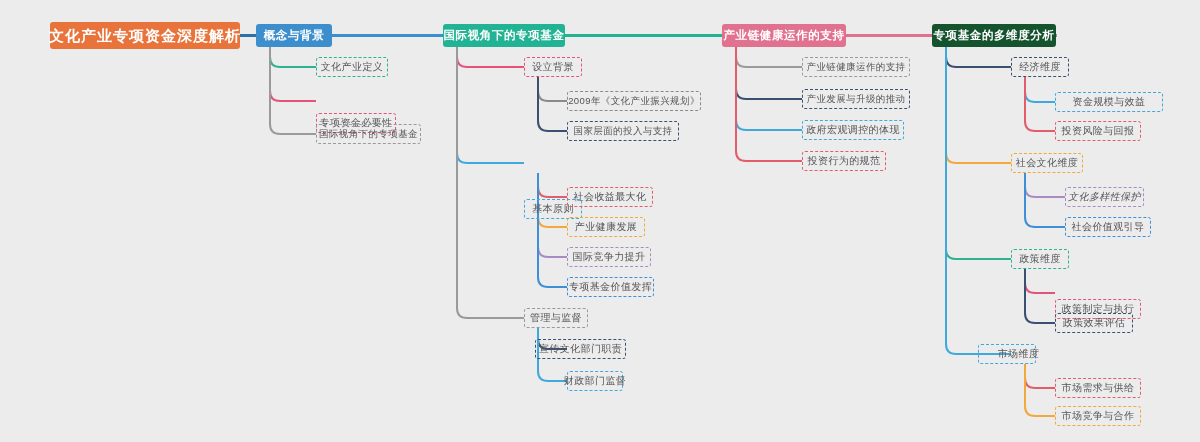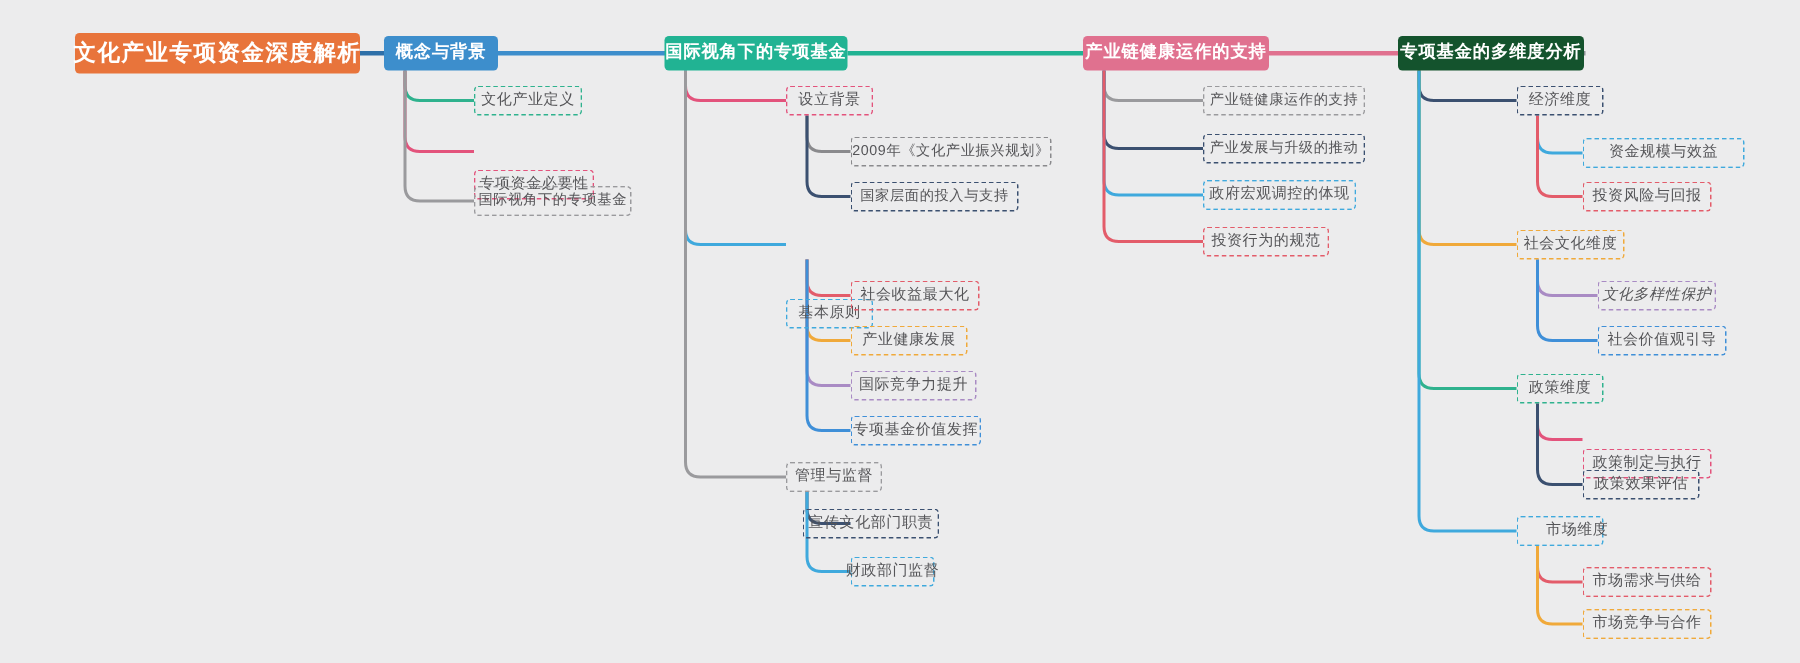--- a/index.html
+++ b/index.html
@@ -130,17 +130,17 @@
       <div class="node n-l1" style="left: 932px; top: 24px; width: 124px; height: 23px; background: #14532d;">专项基金的多维度分析</div>
       <div class="node n-dash" style="left: 1011px; top: 57px; width: 58px; height: 20px; border-color: rgb(59, 80, 112);">经济维度</div>
       <div class="node n-dash" style="left: 1055px; top: 92px; width: 108px; height: 20px; border-color: rgb(63, 169, 221);">资金规模与效益</div>
       <div class="node n-dash" style="left: 1055px; top: 121px; width: 86px; height: 20px; border-color: rgb(227, 92, 106);">投资风险与回报</div>
       <div class="node n-dash" style="left: 1011px; top: 153px; width: 72px; height: 20px; border-color: rgb(240, 169, 58);">社会文化维度</div>
       <div class="node n-dash" style="left: 1065px; top: 187px; width: 79px; height: 20px; border-color: rgb(169, 139, 196); font-style: italic;">文化多样性保护</div>
       <div class="node n-dash" style="left: 1065px; top: 217px; width: 86px; height: 20px; border-color: rgb(63, 143, 216);">社会价值观引导</div>
       <div class="node n-dash" style="left: 1011px; top: 249px; width: 58px; height: 20px; border-color: rgb(47, 178, 142);">政策维度</div>
       <div class="node n-dash" style="left: 1055px; top: 283px; width: 86px; height: 20px; border-color: rgb(227, 83, 124); margin-top: 16px;">政策制定与执行</div>
       <div class="node n-dash" style="left: 1055px; top: 313px; width: 78px; height: 20px; border-color: rgb(59, 80, 112);">政策效果评估</div>
-      <div class="node n-dash" style="left: 1011px; top: 344px; width: 58px; height: 20px; border-color: rgb(63, 169, 221); padding-left: 32px;">市场维度</div>
+      <div class="node n-dash" style="left: 978px; top: 344px; width: 58px; height: 20px; border-color: rgb(63, 169, 221); padding-left: 32px;">市场维度</div>
       <div class="node n-dash" style="left: 1055px; top: 378px; width: 86px; height: 20px; border-color: rgb(227, 92, 106);">市场需求与供给</div>
       <div class="node n-dash" style="left: 1055px; top: 406px; width: 86px; height: 20px; border-color: rgb(240, 169, 58);">市场竞争与合作</div>
     </div>
 </div>
 
 </body></html>

